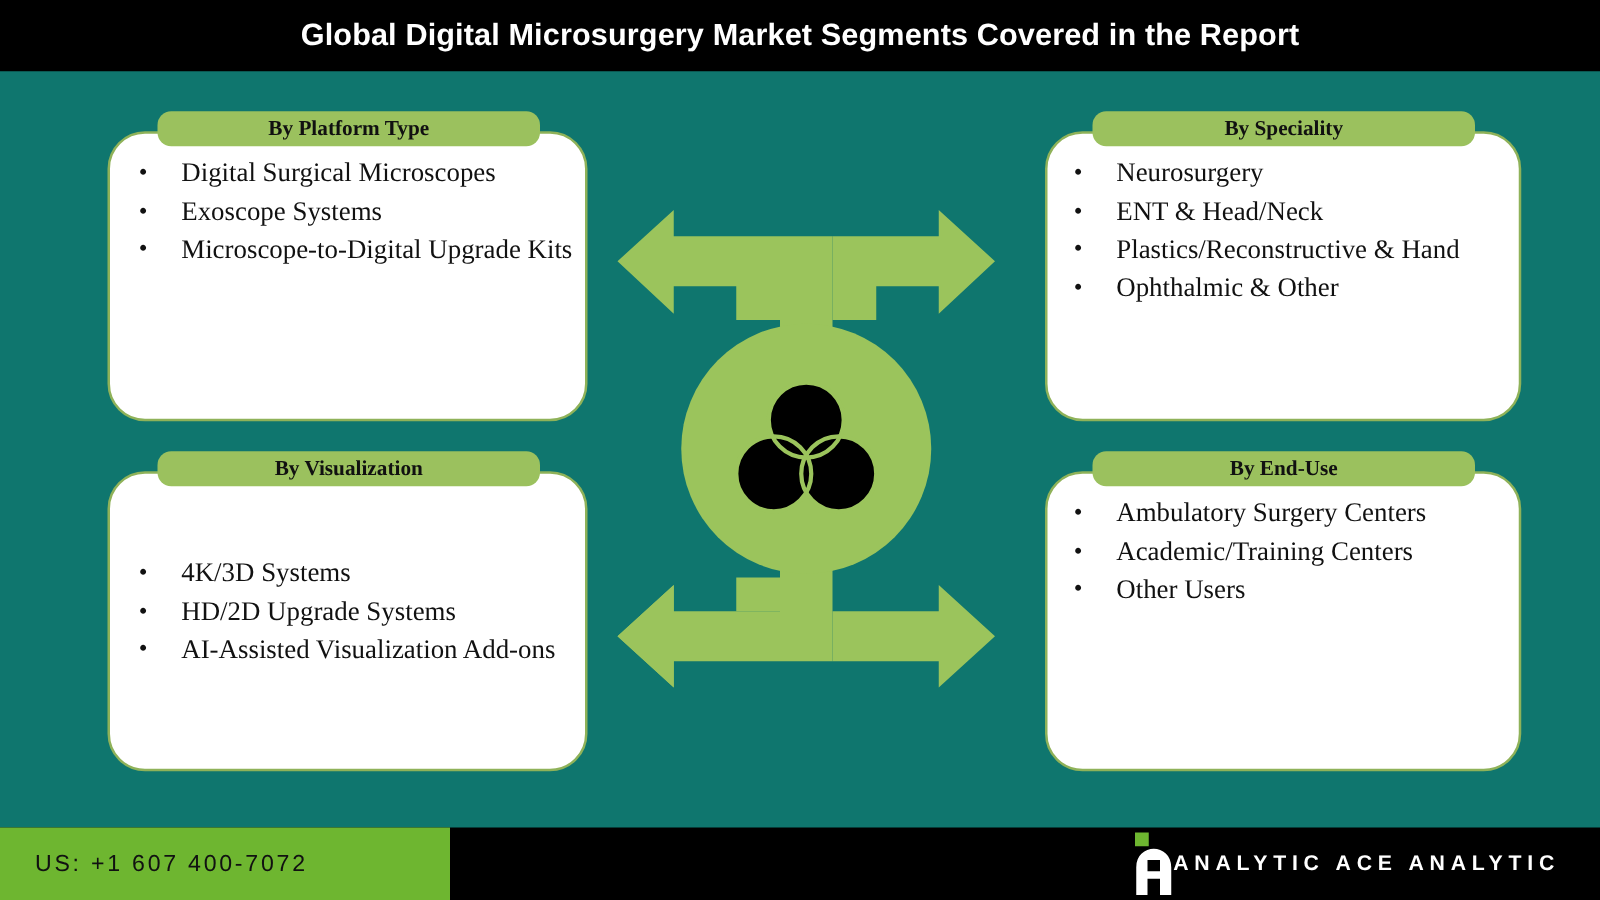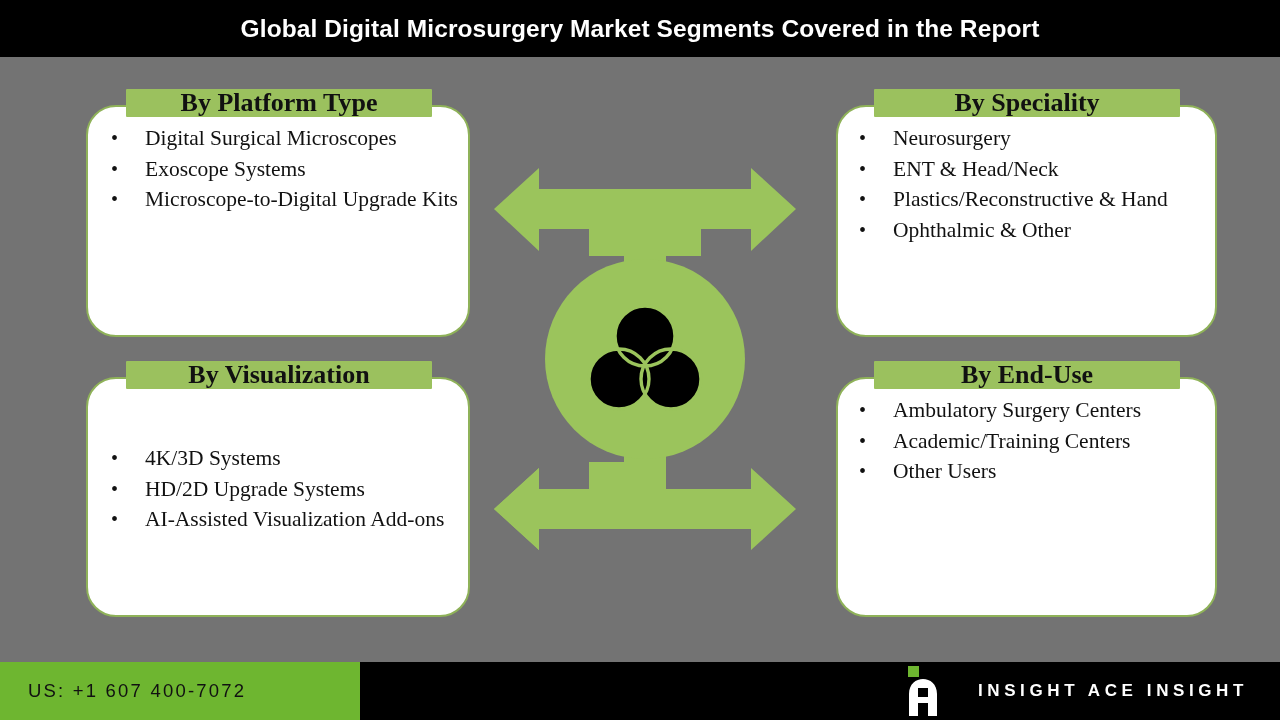--- a/index.html
+++ b/index.html
@@ -7,21 +7,21 @@
     padding: 0;
     background: #ffffff;
   }
   body {
     font-family: "Liberation Sans", sans-serif;
   }
   #page {
     position: relative;
     width: 1280px;
     height: 720px;
-    background: #737373;
+    background: #0f766e;
     overflow: hidden;
   }
 
   
   .header-bar {
     position: absolute;
     left: 0;
     top: 0;
     width: 1280px;
     height: 57px;
@@ -52,26 +52,26 @@
     border-radius: 30px;
   }
   .card-tl { left: 86px;  top: 105px; width: 384px; height: 232px; }
   .card-bl { left: 86px;  top: 377px; width: 384px; height: 240px; }
   .card-tr { left: 836px; top: 105px; width: 381px; height: 232px; }
   .card-br { left: 836px; top: 377px; width: 381px; height: 240px; }
 
   .card-pill {
     position: absolute;
     height: 28px;
-    border-radius: 1px;
+    border-radius: 11px;
     background: #9BC15E;
     color: #111111;
     font-family: "Liberation Serif", serif;
     font-weight: bold;
-    font-size: 26px;
+    font-size: 17px;
     line-height: 28px;
     text-align: center;
     white-space: nowrap;
     z-index: 5;
   }
   .pill-tl { left: 126px; top: 89px;  width: 306px; }
   .pill-bl { left: 126px; top: 361px; width: 306px; }
   .pill-tr { left: 874px; top: 89px;  width: 306px; }
   .pill-br { left: 874px; top: 361px; width: 306px; }
 
@@ -241,15 +241,15 @@
   <div class="footer-phone">US: +1 607 400-7072</div>
 
   <div class="footer-logo">
     <svg width="56" height="54" viewBox="0 0 56 54" xmlns="http://www.w3.org/2000/svg">
       <rect x="11" y="2" width="11" height="11" fill="#6EB630"></rect>
       <path d="M12 52 L12 30 C12 20 19 15 26 15 C33 15 40 20 40 30 L40 52 L31 52 L31 39 L21 39 L21 52 Z" fill="#ffffff"></path>
       <rect x="21" y="24" width="10" height="9" fill="#000000"></rect>
     </svg>
   </div>
 
-  <div class="footer-brand">INSIGHT ACE INSIGHT</div>
+  <div class="footer-brand">ANALYTIC ACE ANALYTIC</div>
 
 </div>
 
 </body></html>

